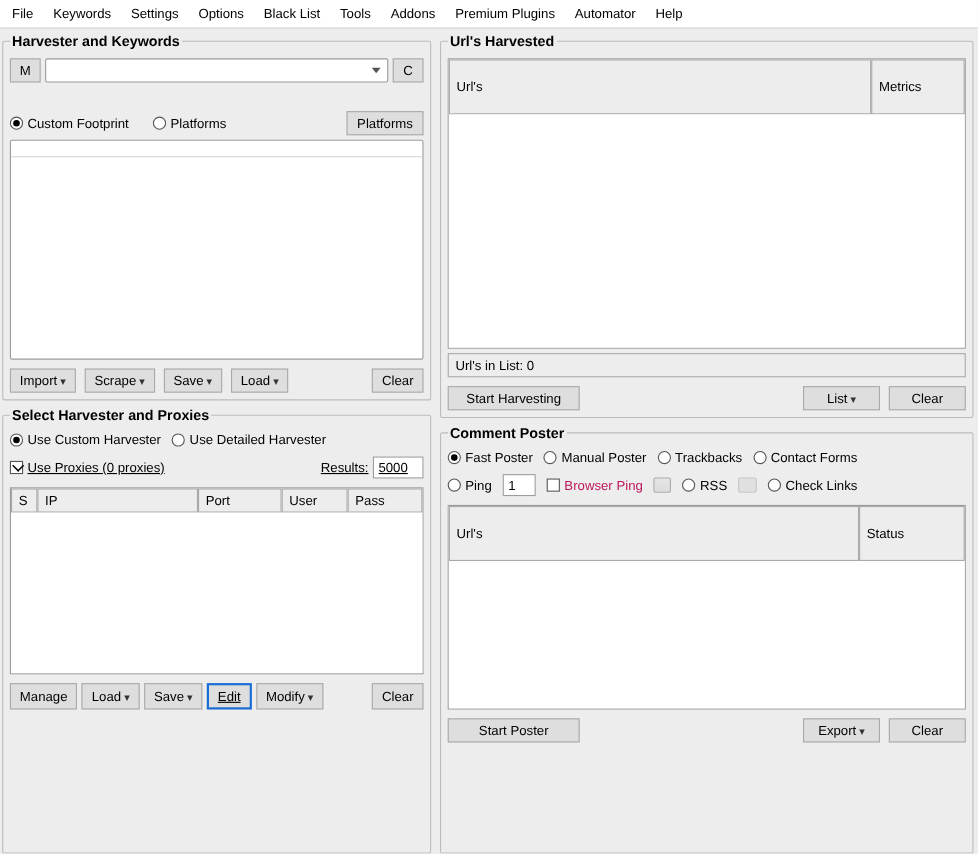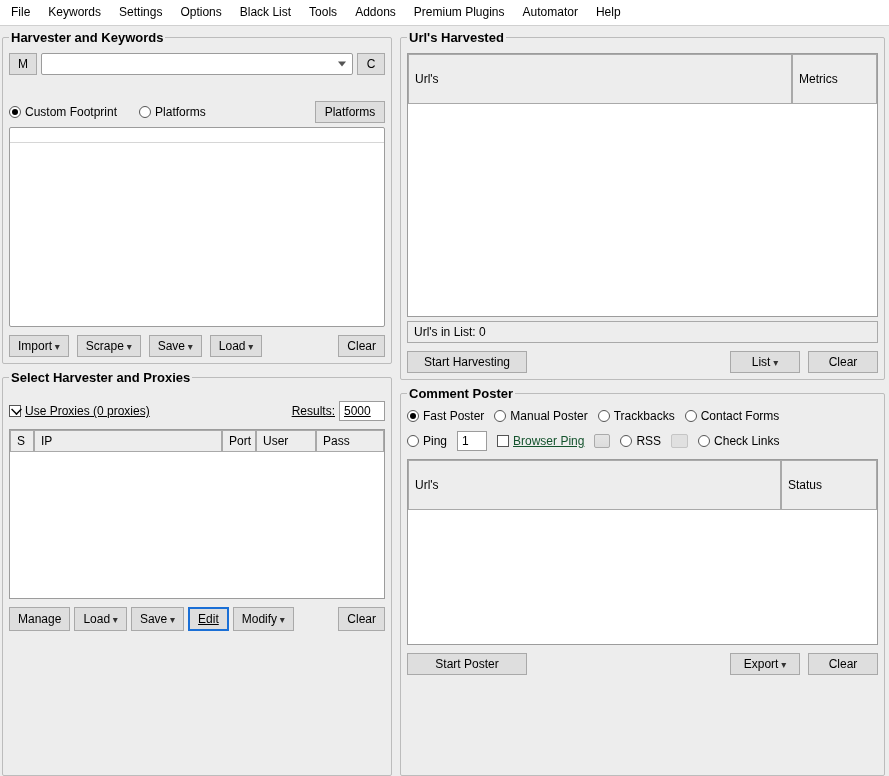--- a/index.html
+++ b/index.html
@@ -96,21 +96,21 @@
 .table-body { flex:1; background:#fff;}
 .urls-wrap { height:264px; display:flex; flex-direction:column; border:1px solid #9c9c9c; }
 .status-line { background:#ededed; border:1px solid #a9a9a9; padding:3px 6px; margin-top:4px;}
 .btn.wide { min-width:120px;}
 .btn.mid { min-width:70px;}
 .gap10 { gap:10px;}
 .proxy-table { display:flex; }
 .proxy-table .th { border:1px solid #a9a9a9; padding:3px 6px; background:#ededed; }
 .proxy-wrap { height:170px; display:flex; flex-direction:column; border:1px solid #9c9c9c; margin-top:8px;}
 .text-input { background:#fff; border:1px solid #9c9c9c; padding:2px 4px; font:inherit; width:46px;}
-.disabled { color:#14532d;text-decoration:underline;}
+.disabled { color:#be185d;}
 .smallgap { margin-left:auto;}
 .poster-wrap { height:186px; display:flex; flex-direction:column; border:1px solid #9c9c9c; margin-top:8px;}
 .hl { border:2px solid #1a6fd6;text-decoration:underline; }
 .ico-cal { width:16px; height:14px; border:1px solid #aaa; background:linear-gradient(#e5e5e5,#dcdcdc); border-radius:2px;}
 .ico-rss { width:17px; height:14px; border:1px solid #c5c5c5; background:#e0e0e0; border-radius:2px;}
 </style>
 </head>
 <body>
 
 <div class="menubar">
@@ -155,35 +155,45 @@
       <button class="btn dd">Scrape</button>
       <button class="btn dd">Save</button>
       <button class="btn dd">Load</button>
       <span style="flex:1"></span>
       <button class="btn">Clear</button>
     </div>
   </fieldset>
 
   <fieldset style="flex:1; position:relative;">
     <legend>Select Harvester and Proxies</legend>
+    <div class="row gap10">
+      <label class="radio selected">
+        <span class="dot"></span>
+        <span>Use Custom Harvester</span>
+      </label>
+      <label class="radio">
+        <span class="dot"></span>
+        <span>Use Detailed Harvester</span>
+      </label>
+    </div>
     <div class="row" style="margin-top:8px;text-decoration:underline;">
       <label class="check selected">
         <span class="box"></span>
         <span>Use Proxies  (0 proxies)</span>
       </label>
       <span class="smallgap"></span>
       <span>Results:</span>
       <input class="text-input" value="5000" style="">
     </div>
 
     <div class="proxy-wrap">
       <div class="proxy-table">
         <div class="th" style="width:24px">S</div>
         <div class="th" style="flex:1">IP</div>
-        <div class="th" style="width:34px">Port</div>
+        <div class="th" style="width:76px">Port</div>
         <div class="th" style="width:60px">User</div>
         <div class="th" style="width:68px">Pass</div>
       </div>
       <div class="table-body"></div>
     </div>
 
     <div class="btn-row" style="gap:4px;">
       <button class="btn">Manage</button>
       <button class="btn dd">Load</button>
       <button class="btn dd">Save</button>

